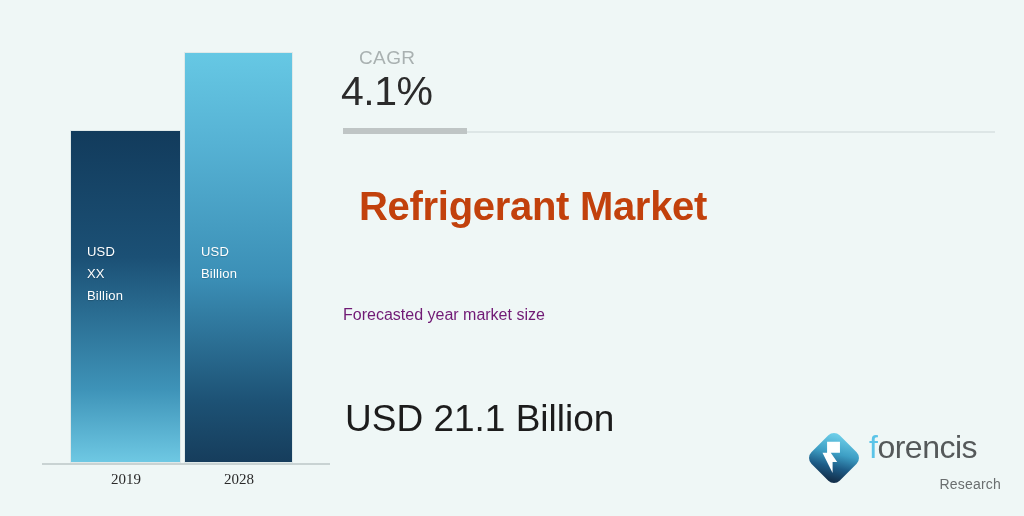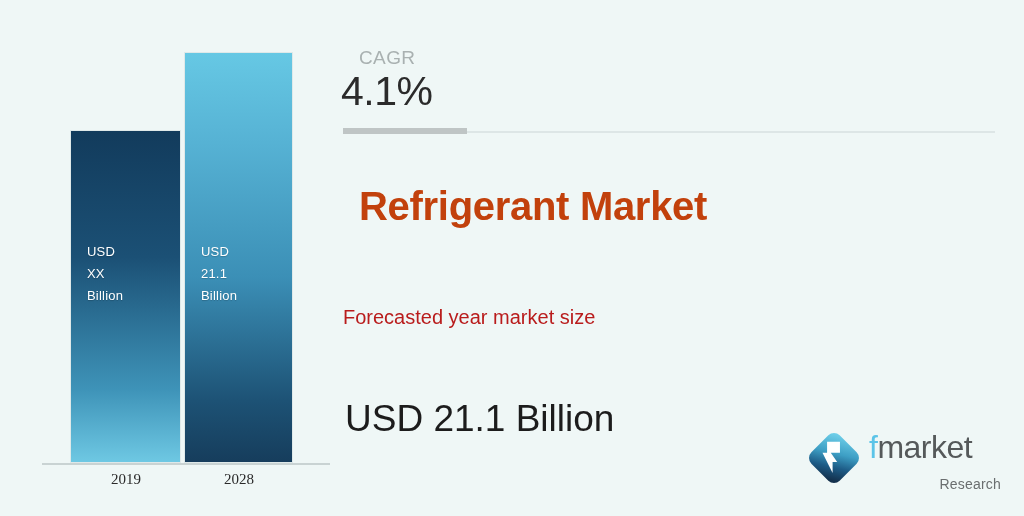--- a/index.html
+++ b/index.html
@@ -128,22 +128,22 @@
     top: 184px;
     font-size: 40px;
     font-weight: bold;
     color: #c2410c;
     letter-spacing: -.3px;
   }
   .subtitle {
     position: absolute;
     left: 0;
     top: 306px;
-    font-size: 20px;
-    color: #b91c1c;
+    font-size: 16px;
+    color: #701a75;
     text-align: right;
   }
   .value-line {
     position: absolute;
     left: 2px;
     top: 398px;
     font-size: 37px;
     color: #1c1c1c;
   }
 
@@ -196,21 +196,20 @@
       <div class="bar-label">
         <div>USD</div>
         <div>XX</div>
         <div>Billion</div>
       </div>
     </div>
 
     <div class="bar bar-2027">
       <div class="bar-label">
         <div>USD</div>
-        <div>21.1</div>
         <div>Billion</div>
       </div>
     </div>
 
     <div class="axis-line"></div>
 
     <div class="tick-label tick-2019">2019</div>
     <div class="tick-label tick-2027">2028</div>
   </div>
 
@@ -236,18 +235,18 @@
           <stop offset="72%" stop-color="#1d5b86"></stop>
           <stop offset="100%" stop-color="#14314d"></stop>
         </linearGradient>
       </defs>
       <g transform="translate(31,31) rotate(45) translate(-20,-20)">
         <rect x="0" y="0" width="40" height="40" rx="8" ry="8" fill="url(#dgrad)"></rect>
       </g>
       <path d="M36 14 L22 14 L22 26 L17 26 L28 48 L28 36 L33 36 L26 26 L36 26 Z" fill="#ffffff" transform="translate(2,0) scale(0.92) translate(2,2)"></path>
     </svg>
     <div class="logo-word">
-      <div class="logo-forencis"><span class="f-cyan">f</span><span>market</span></div>
+      <div class="logo-forencis"><span class="f-cyan">f</span><span>orencis</span></div>
       <div class="logo-research">Research</div>
     </div>
   </div>
 
 </div>
 
 </body></html>

